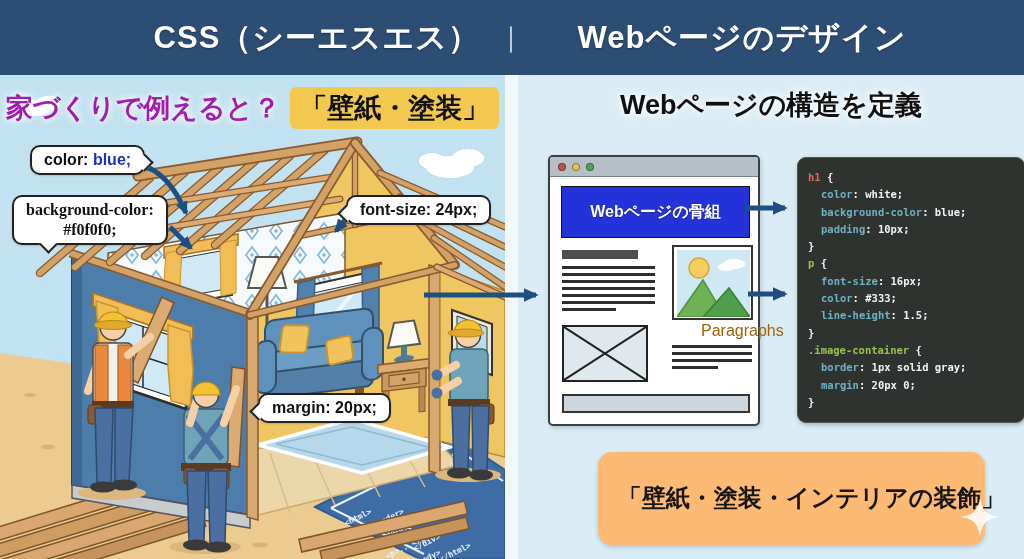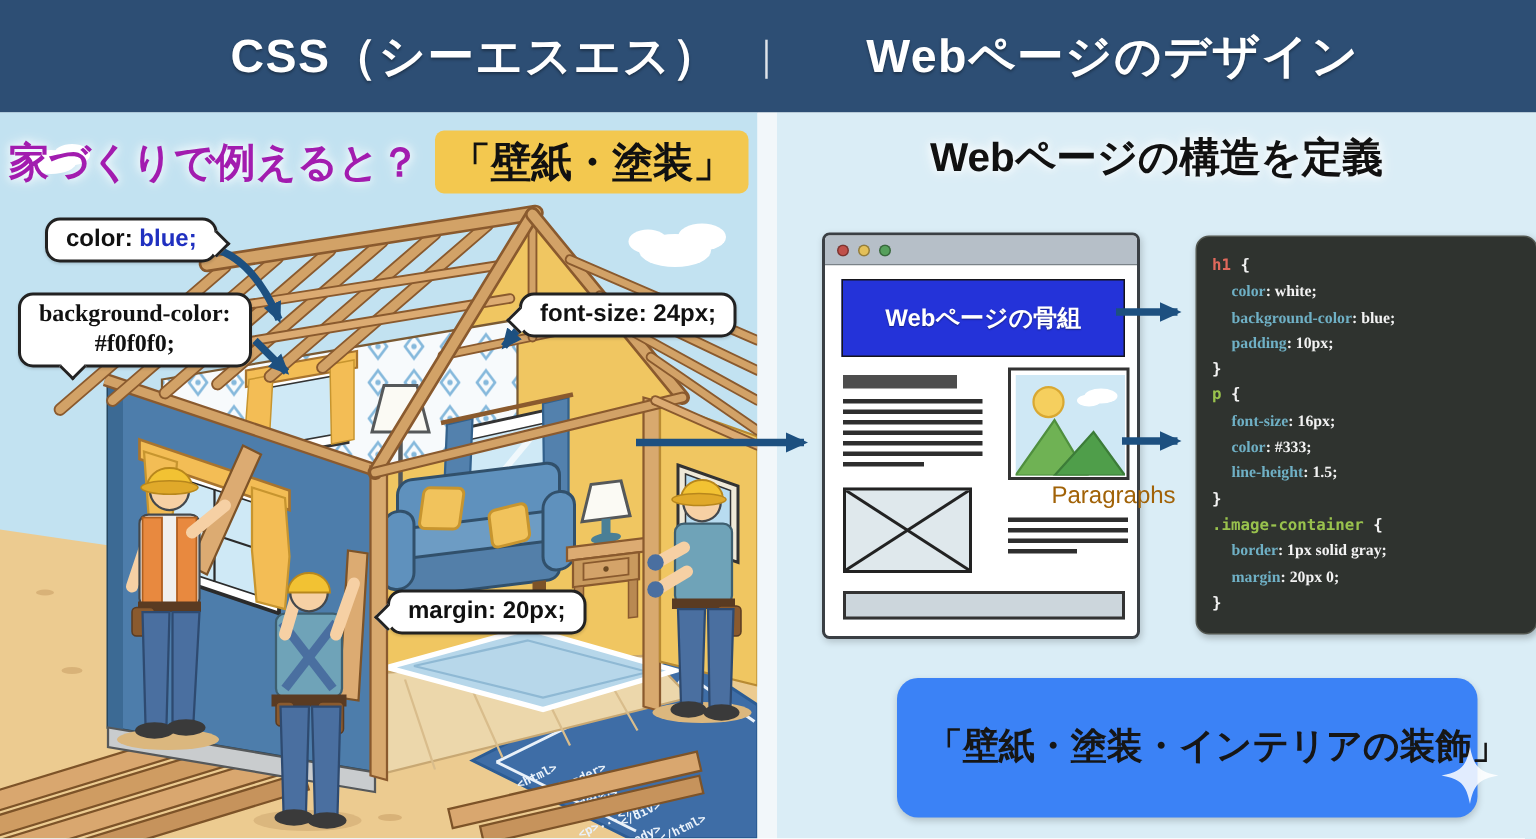--- a/index.html
+++ b/index.html
@@ -59,26 +59,26 @@
   .wf-line.short{width:58%;}
   .thumb{position:absolute;left:122px;top:88px;width:81px;height:75px;background:#fff;border:2px solid #333;padding:3px;}
   .xbox{position:absolute;left:12px;top:168px;width:86px;height:57px;background:#dfe8ec;border:2px solid #222;}
   .paragraphs{position:absolute;left:122px;top:165px;font-size:16px;color:#a16207;margin-left:29px;}
   .bottombar{position:absolute;left:12px;top:237px;width:188px;height:19px;background:#ccd6dc;border:2px solid #333;}
 
   
   .codeblock{position:absolute;left:279px;top:82px;width:228px;height:266px;background:var(--code-bg);border:1px solid #52564f;border-radius:9px;
     padding:11px 10px;font-family:"DejaVu Sans Mono","Liberation Mono",monospace;font-size:10.5px;line-height:17.3px;box-shadow:1px 2px 5px rgba(0,0,0,.25);}
   .code-line{white-space:pre;font-weight:bold;}
-  .code-line.ind{padding-left:13px;font-family:Liberation Serif, serif;}
+  .code-line.ind{padding-left:13px;}
   .tok-sel1{color:var(--tok-sel1);} .tok-sel2{color:var(--tok-sel2);}
   .tok-prop{color:var(--tok-prop);} .tok-pln{color:var(--tok-pln);}
 
   
-  .ybox{position:absolute;left:80px;top:377px;width:387px;height:93px;background:#3b82f6;border-radius:14px;
+  .ybox{position:absolute;left:80px;top:377px;width:387px;height:93px;background:#fdba74;border-radius:14px;
     display:flex;flex-direction:row;align-items:center;justify-content:center;box-shadow:0 2px 5px rgba(0,0,0,.18);padding-left:40px;}
   .ybox div{font-size:24px;font-weight:bold;color:#161616;line-height:1.45;white-space:nowrap;}
 
   .sparkle{position:absolute;left:438px;top:418px;}
 
   svg text.bp-text{fill:#eaf2fa;font-family:"DejaVu Sans Mono",monospace;font-size:8px;font-weight:bold;}
 
   .overlay{position:absolute;left:0;top:0;width:1024px;height:559px;pointer-events:none;z-index:4;}
 </style>
 </head>

